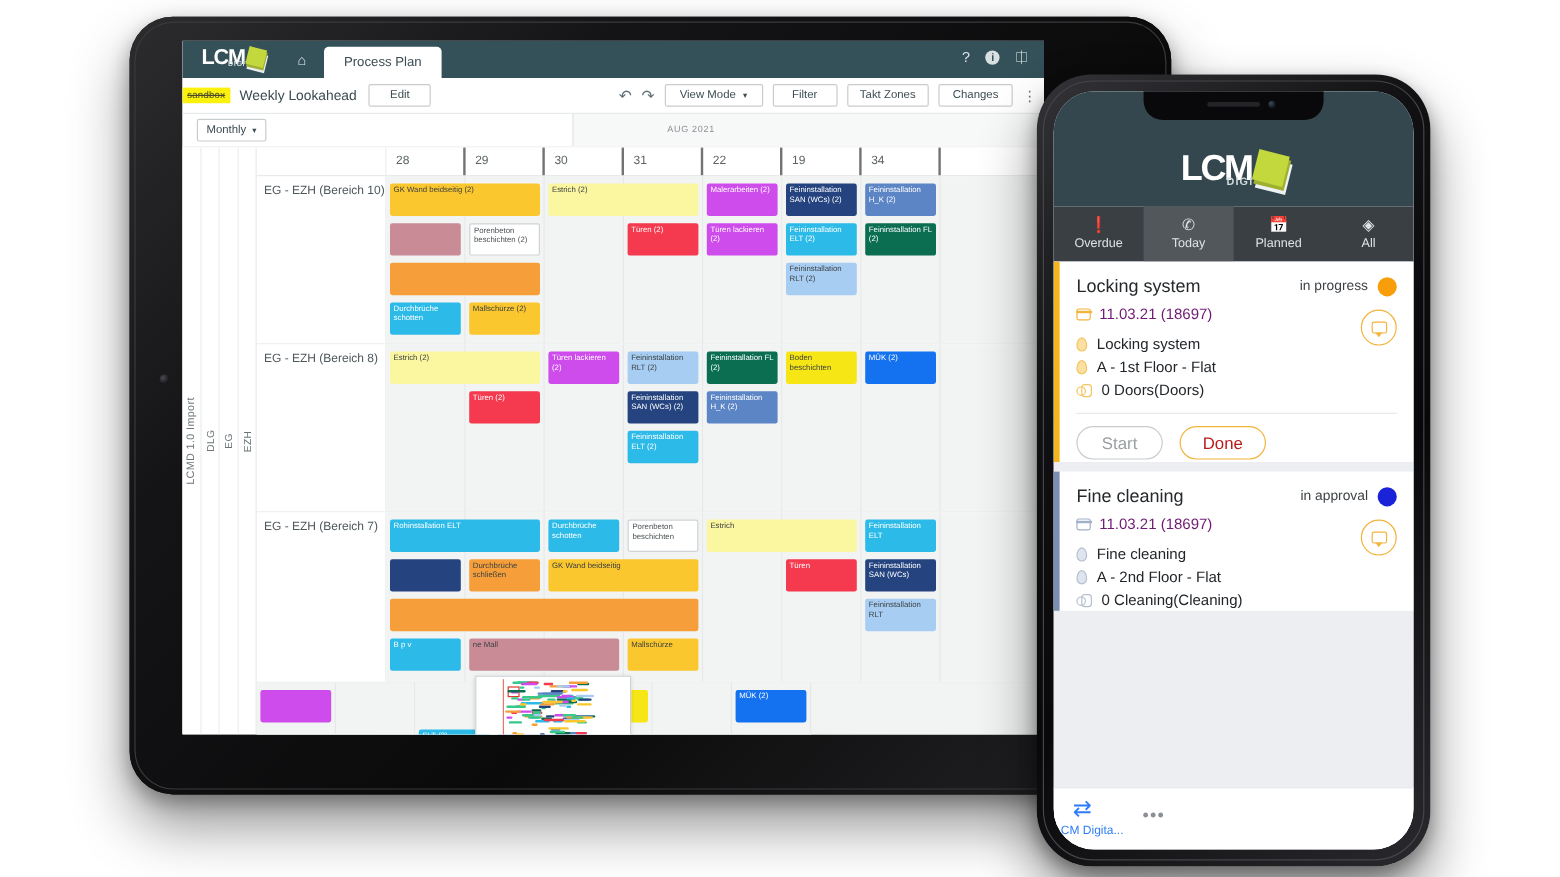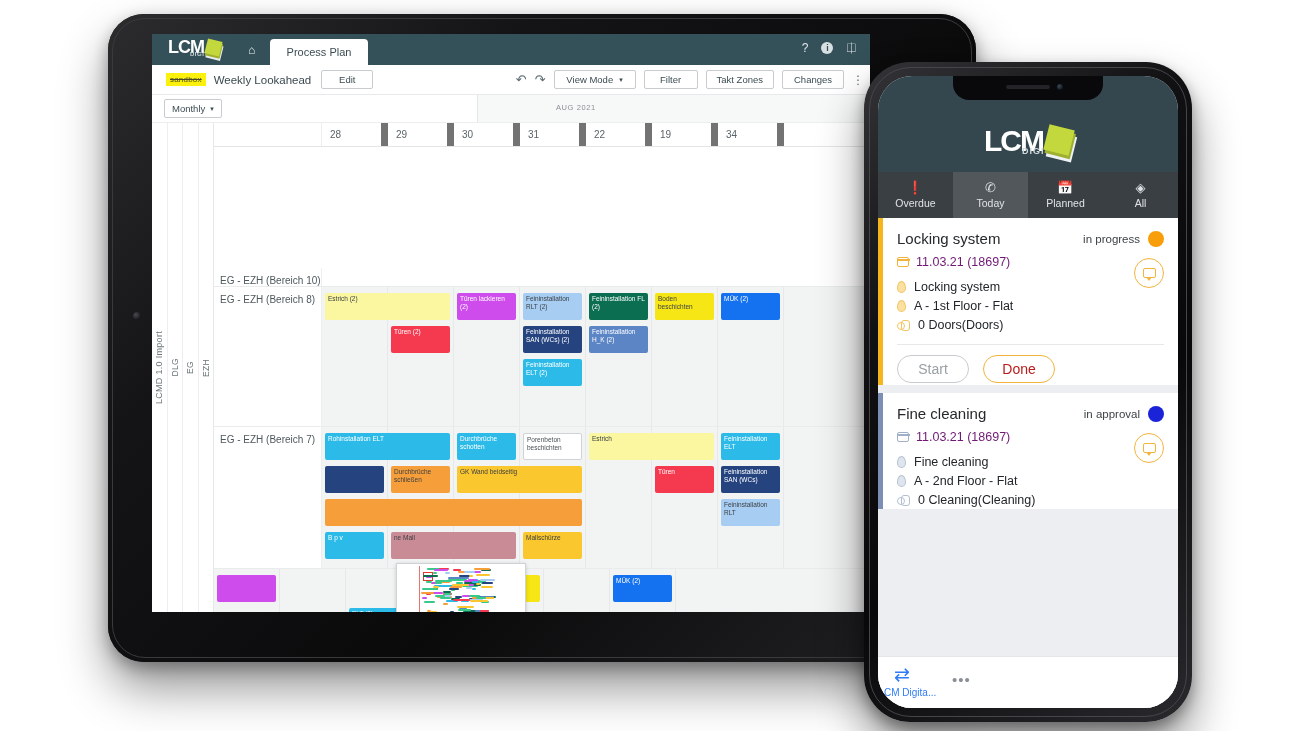--- a/index.html
+++ b/index.html
@@ -67,21 +67,21 @@
     width:12px;height:12px;border-radius:50%;background:#d8e0e2;color:#345058;
     font-size:9px;display:flex;align-items:center;justify-content:center;font-weight:700;
   }
 
   
   .app-toolbar{
     height:30px; background:#fff; border-bottom:1px solid #e7e9ea;
     display:flex; align-items:center; position:relative;
   }
   .badge-sandbox{
-    margin-left:14px; background:#fbf10c; color:#4a4a2a; font-size:8px;
+    background:#fbf10c; color:#4a4a2a; font-size:8px;
     padding:2px 4px; letter-spacing:.2px; text-decoration:line-through;text-align:right;
   }
   .tb-title{ margin-left:8px; color:#3a4a50; font-size:11.5px; }
   .tb-btn{
     height:19px; border:1px solid #c8ccce; border-radius:2px; background:#fff;
     color:#3c4c52; font-size:9.5px; padding:0 10px; display:flex; align-items:center;
     justify-content:center; white-space:nowrap;
   }
   .tb-edit{ margin-left:10px; min-width:52px; }
   .tb-right-group{ position:absolute; right:6px; display:flex; align-items:center; gap:8px;}
@@ -118,21 +118,21 @@
     writing-mode:vertical-rl; transform:rotate(180deg);
     font-size:9px; color:#6b7579; letter-spacing:.3px; white-space:nowrap;
   }
   .vlabel.small{ font-size:8.5px; }
   .rows{ flex:1; position:relative; }
   .weekhead{
     height:24px; display:flex; border-bottom:1px solid #e3e5e6; background:#fff;
     position:absolute; left:0; right:0; top:0;
   }
   .wk-name{ width:108px; border-right:1px solid #eceeef; }
-  .wk{ width:66px; border-right:7px solid #737373; font-size:10px; color:#5a6468;
+  .wk{ width:66px; border-right:2px solid #737373; font-size:10px; color:#5a6468;
        display:flex; align-items:center; padding-left:8px; }
   .grow{ position:relative; display:flex; border-bottom:1px solid #e9ebec; }
   .rowname{
     width:108px; min-width:108px; border-right:1px solid #eceeef; font-size:10px;
     color:#4d585d; padding:7px 0 0 6px; background:#fff;
   }
   .cells{ flex:1; position:relative; background:#f2f3f3; }
   .cellgrid{ position:absolute; inset:0; display:flex; }
   .cellcol{ width:66px; border-right:1px solid #e6e8e9; background:#f2f3f3;}
   .bar{
@@ -326,21 +326,21 @@
           <div class="wk-name"></div>
         <div class="wk">28</div>
             <div class="wk">29</div>
             <div class="wk">30</div>
             <div class="wk">31</div>
             <div class="wk">22</div>
             <div class="wk">19</div>
             <div class="wk">34</div>
           </div>
         <div id="rows-host" style="position:absolute;left:0;right:0;top:24px;bottom:0;">
-            <div class="grow" style="height: 140px; align-items: flex-end;">
+            <div class="grow" style="height: 140px;">
               <div class="rowname">EG - EZH (Bereich 10)</div>
               <div class="cells">
                 <div class="cellgrid">
                   <div class="cellcol"></div>
                   <div class="cellcol"></div>
                   <div class="cellcol"></div>
                   <div class="cellcol"></div>
                   <div class="cellcol"></div>
                   <div class="cellcol"></div>
                   <div class="cellcol"></div>

